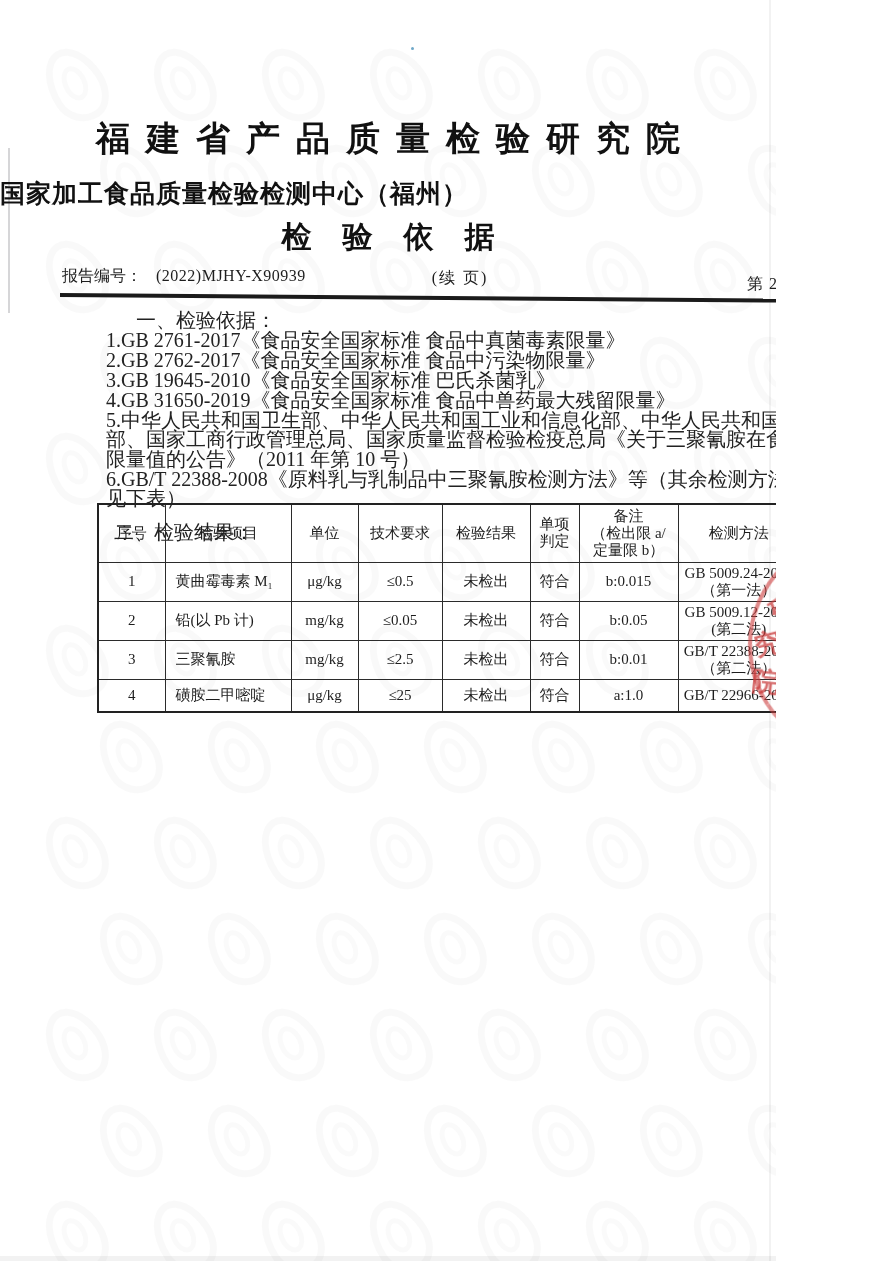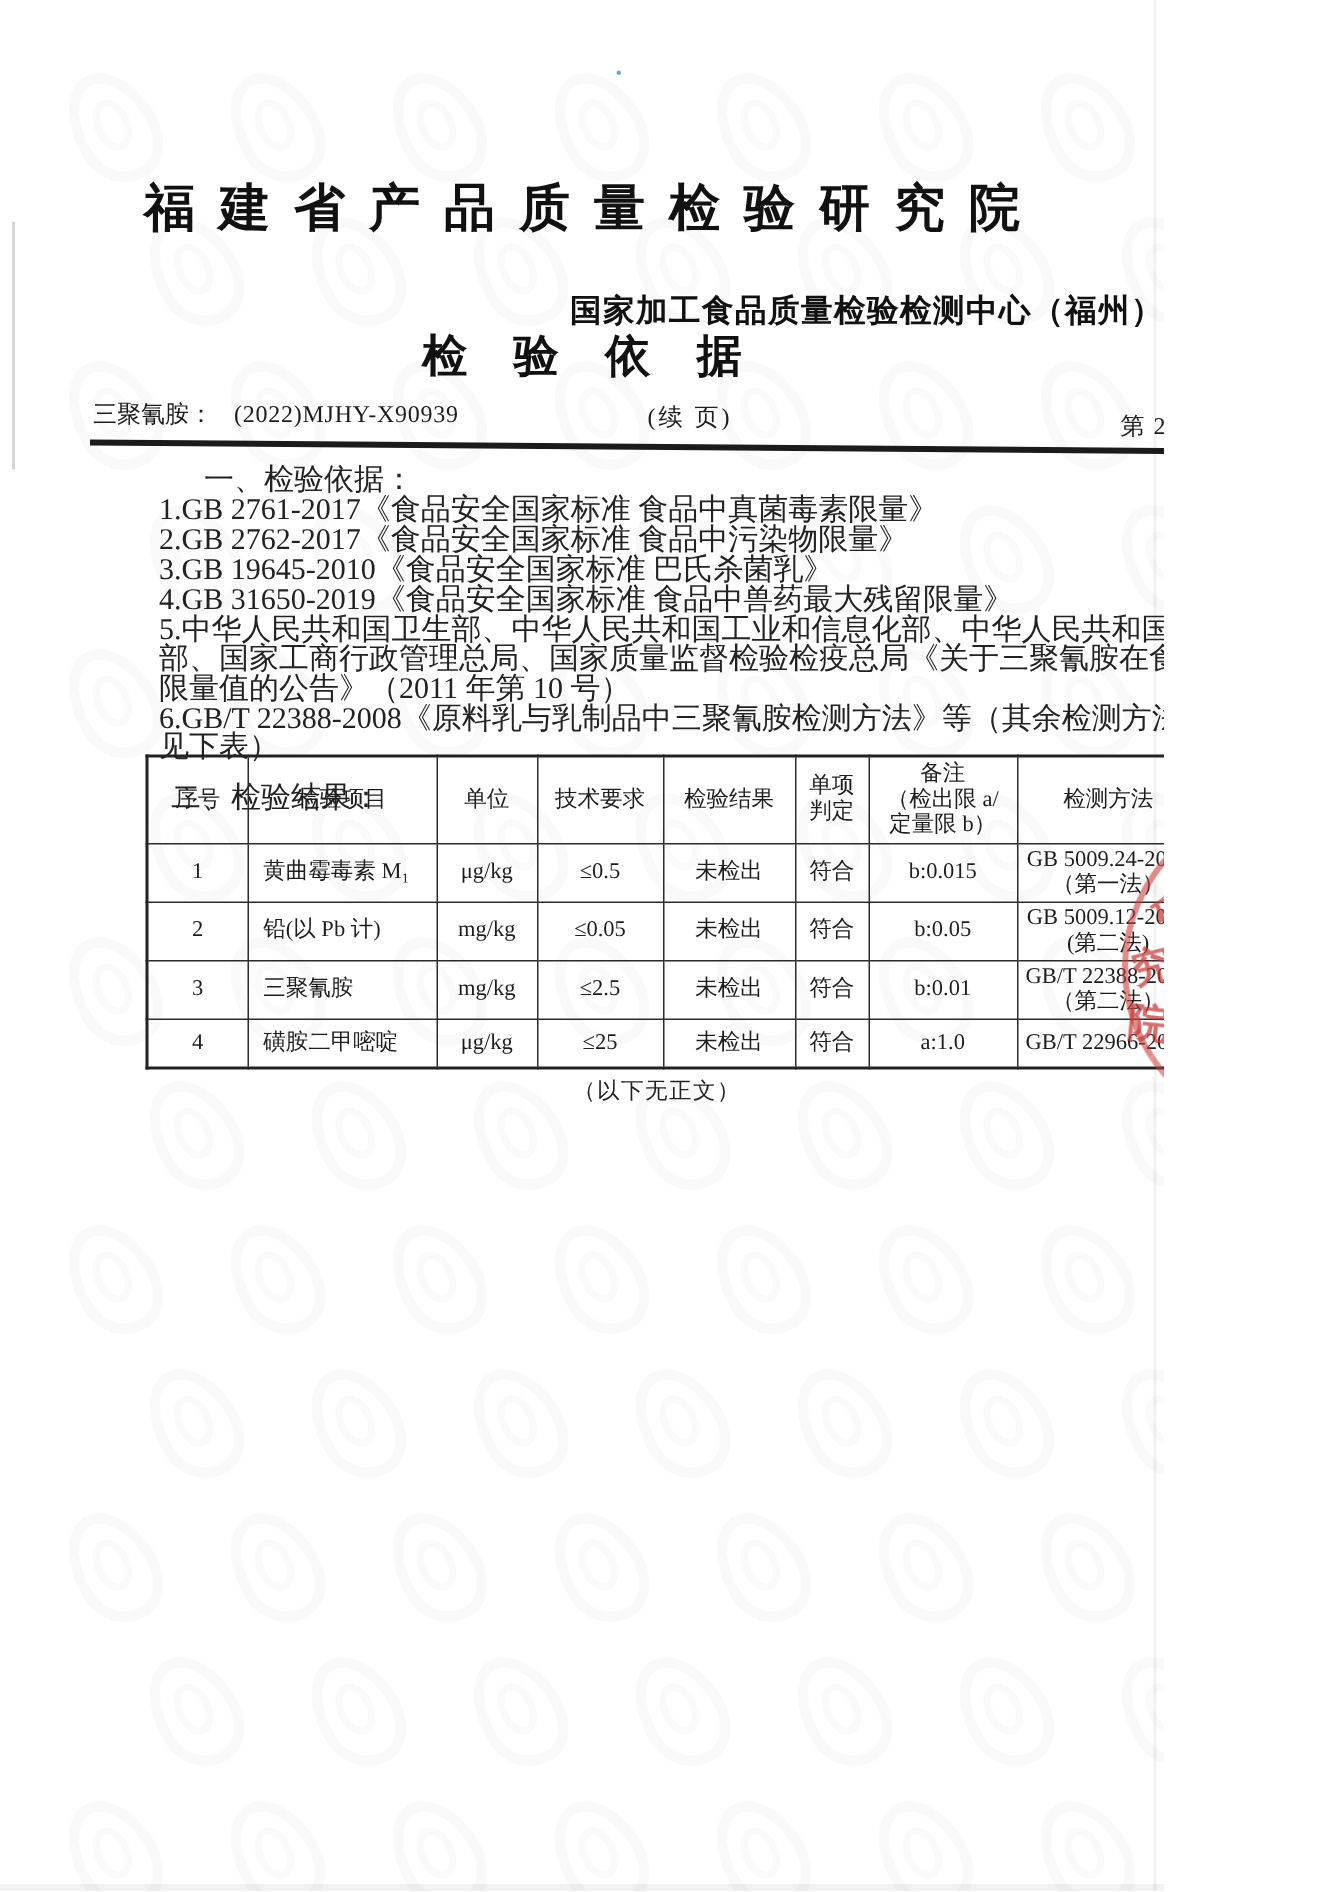--- a/index.html
+++ b/index.html
@@ -16,22 +16,22 @@
   .wm::after{content:"";position:absolute;left:9px;top:12px;width:14px;height:26px;
       border:5px solid rgba(150,155,160,0.05);border-radius:50%;transform:rotate(8deg);}
   
   .edge-line-left{position:absolute;left:8px;top:148px;width:2px;height:165px;background:rgba(120,120,125,0.30);}
   .edge-line-right{position:absolute;right:5px;top:0;width:2px;height:100%;background:rgba(0,0,0,0.05);}
   .edge-bottom{position:absolute;left:0;bottom:0;width:100%;height:5px;background:rgba(0,0,0,0.05);}
   .blue-dot{position:absolute;left:411px;top:47px;width:3px;height:3px;background:#6fa8c8;border-radius:50%;}
   
   .org-title{position:absolute;top:116px;left:0;width:100%;text-align:center;
     font-size:34px;font-weight:bold;letter-spacing:16px;text-indent:16px;color:#111;}
-  .center-title{position:absolute;top:177px;left:0;width:100%;text-align:right;
-    font-size:21px;font-weight:bold;letter-spacing:1px;color:#111;margin-top:16px;}
+  .center-title{position:absolute;top:177px;left:0;width:100%;text-align:left;
+    font-size:25px;font-weight:bold;letter-spacing:1px;color:#111;}
   .report-title{position:absolute;top:217px;left:0;width:100%;text-align:center;
     font-size:30px;font-weight:bold;letter-spacing:31px;text-indent:31px;color:#111;}
   
   .meta-row{position:absolute;top:266px;left:62px;width:796px;height:26px;font-size:16px;}
   .meta-left{position:absolute;left:0;top:0;white-space:nowrap;}
   .meta-no{margin-left:10px;letter-spacing:0.5px;}
   .meta-cont{position:absolute;left:50%;transform:translateX(-50%);top:2px;letter-spacing:2px;}
   .meta-page{position:absolute;right:0;top:8px;letter-spacing:1px;}
   .rule{position:absolute;top:293px;left:60px;width:798px;height:4px;background:#1b1b1b;
     transform:rotate(0.45deg);transform-origin:left center;}
@@ -180,21 +180,21 @@
   <div class="edge-line-right"></div>
   <div class="edge-bottom"></div>
   <div class="blue-dot"></div>
 
   <div class="org-title">福建省产品质量检验研究院</div>
   <div class="center-title">国家加工食品质量检验检测中心（福州）</div>
   <div class="report-title">检验依据</div>
 
   <div class="meta-row">
     <span class="meta-left">
-      <span>三聚氰胺：</span>
+      <span>报告编号：</span>
       <span class="meta-no">(2022)MJHY-X90939</span>
     </span>
     <span class="meta-cont">(续 页)</span>
     <span class="meta-page">第 2 页  共 2 页</span>
   </div>
   <div class="rule"></div>
 
   <div class="basis">
     <div class="b-head">一、检验依据：</div>
     <div id="basis-items">
@@ -274,21 +274,20 @@
             <td class="c-item">磺胺二甲嘧啶</td>
             <td>μg/kg</td>
             <td>≤25</td>
             <td>未检出</td>
             <td>符合</td>
             <td>a:1.0</td>
             <td>GB/T 22966-2008</td>
           </tr>
         </tbody>
     </table>
-    <div class="below-note">（以下无正文）</div>
   </div>
 
   <div class="stamp">
     <div class="stamp-arc"></div>
     <span class="stamp-char" style="left:796px;top:556px;transform:rotate(-52deg);opacity:.65;">检</span>
     <span class="stamp-char" style="left:770px;top:589px;transform:rotate(-34deg);">研</span>
     <span class="stamp-char" style="left:754px;top:626px;transform:rotate(-14deg);">究</span>
     <span class="stamp-char" style="left:752px;top:664px;transform:rotate(6deg);">院</span>
     <div class="stamp-tick"></div>
   </div>

